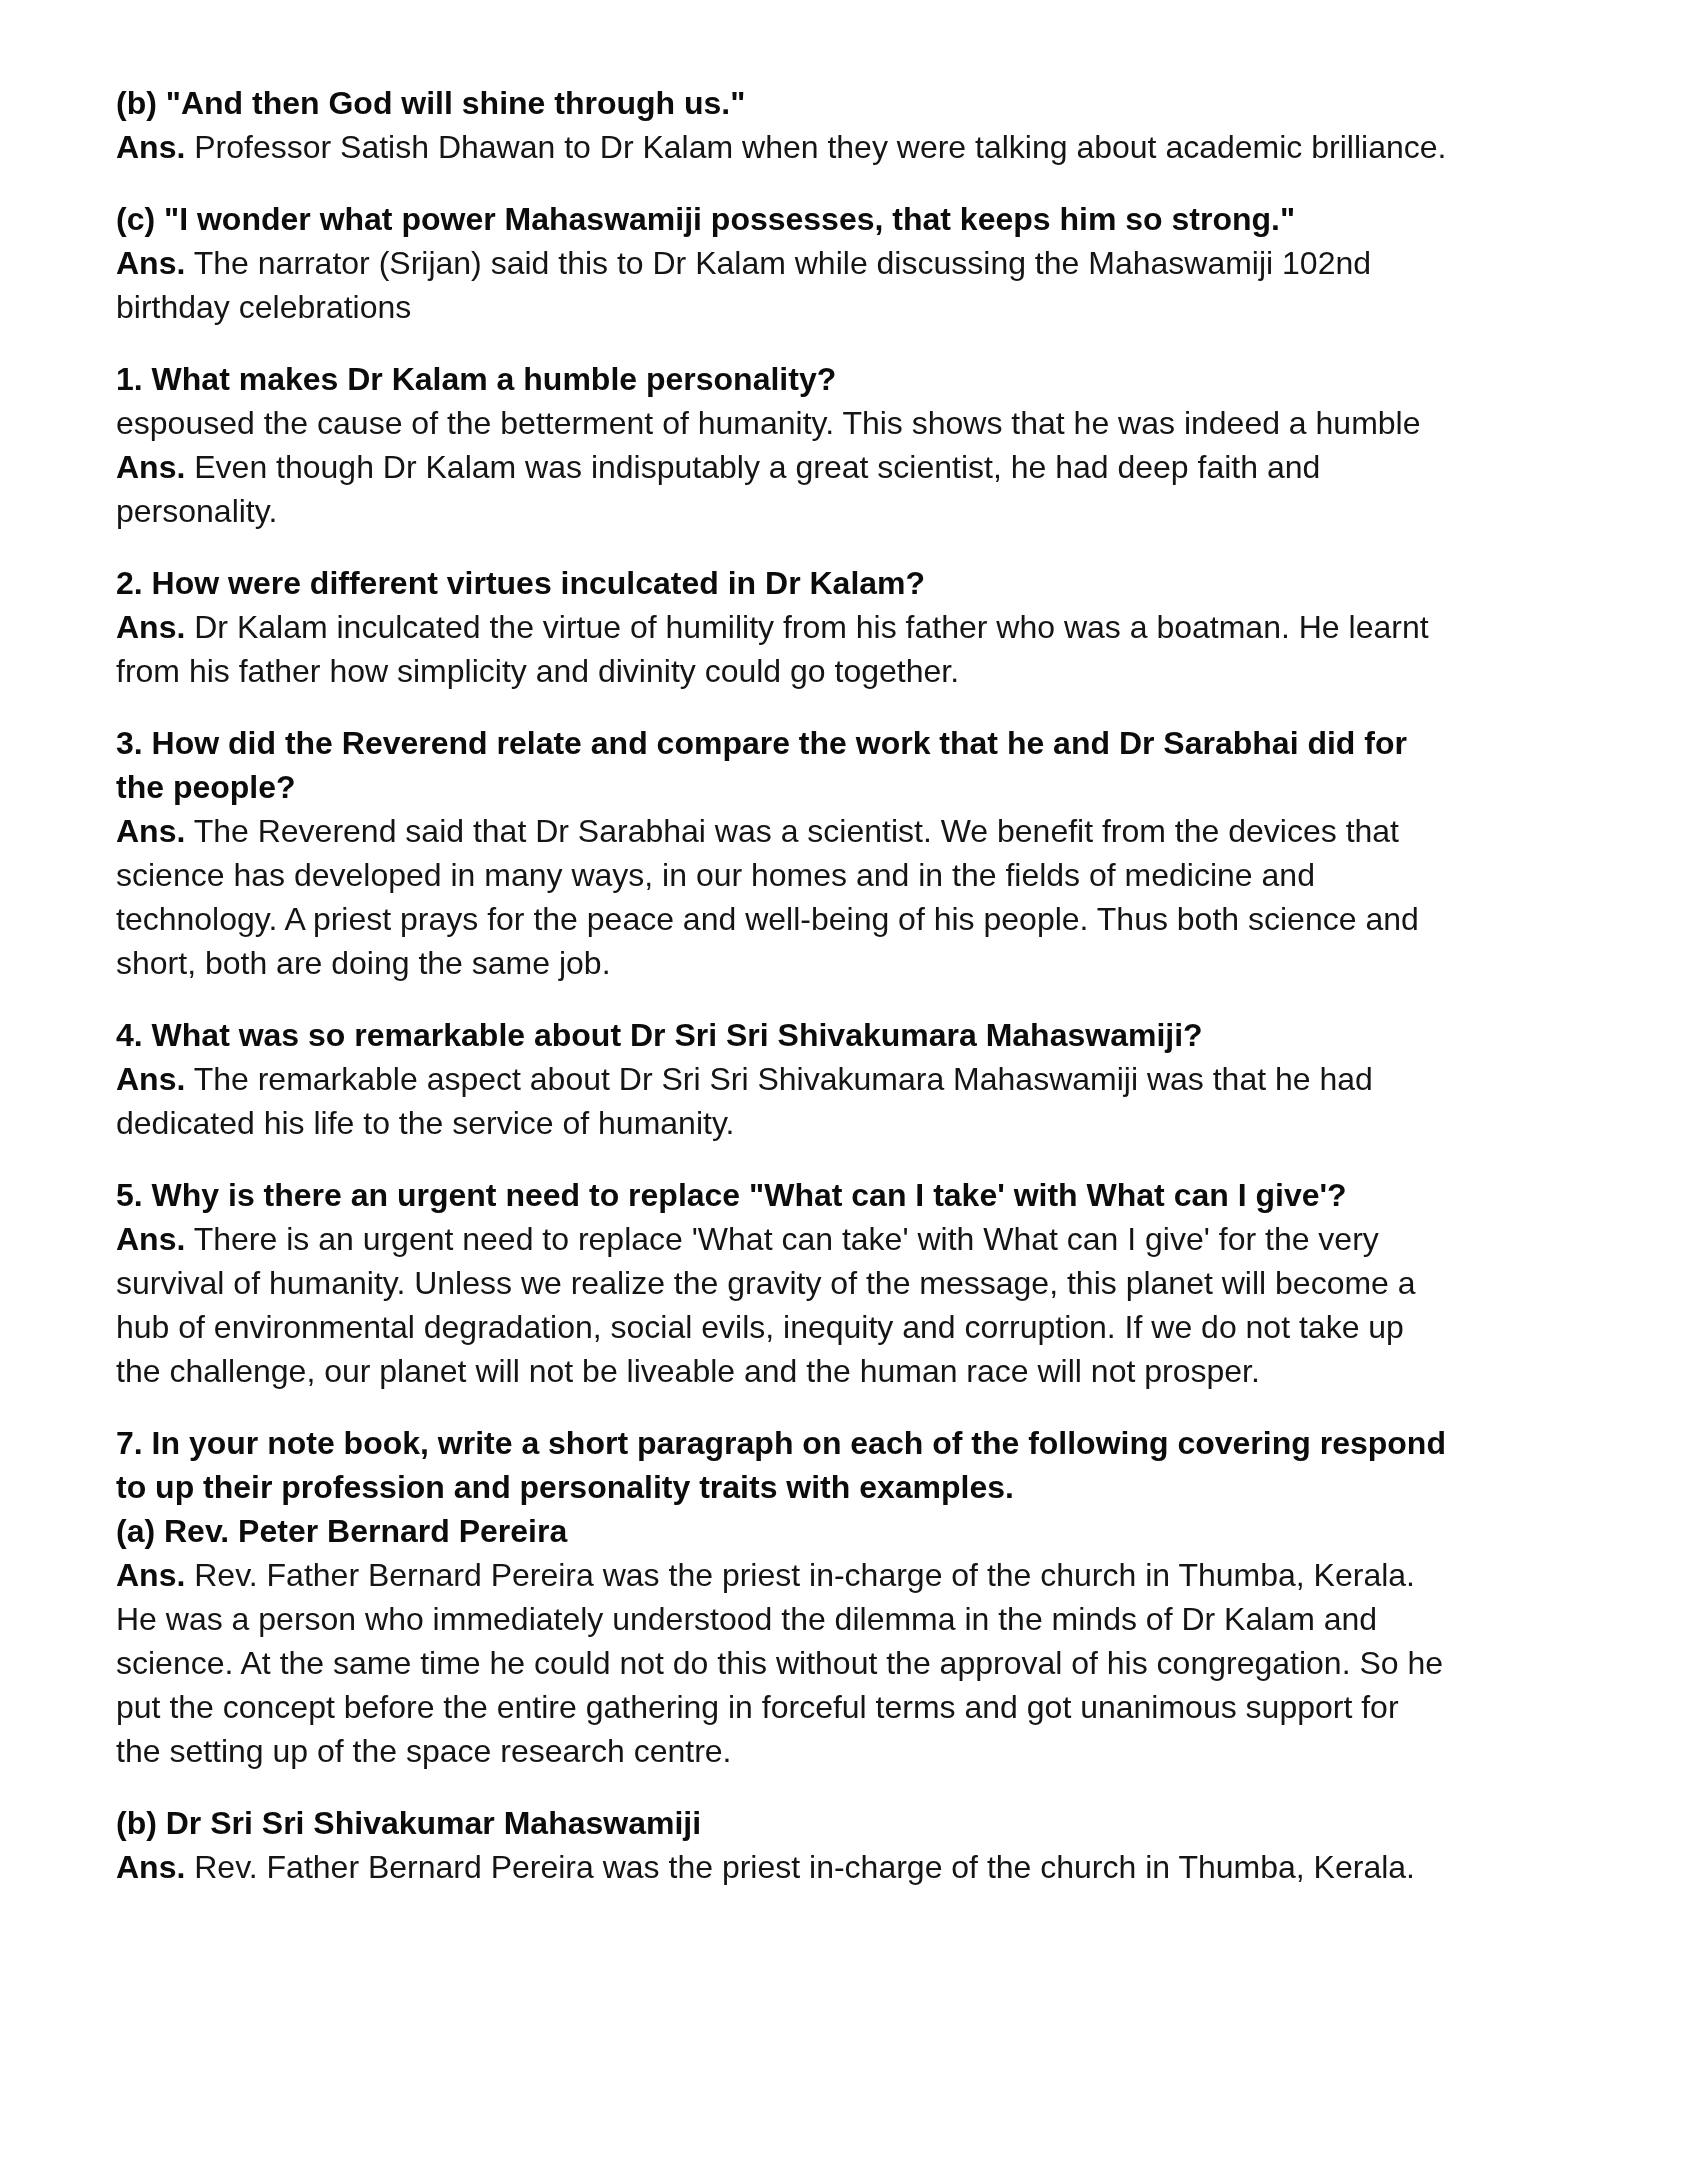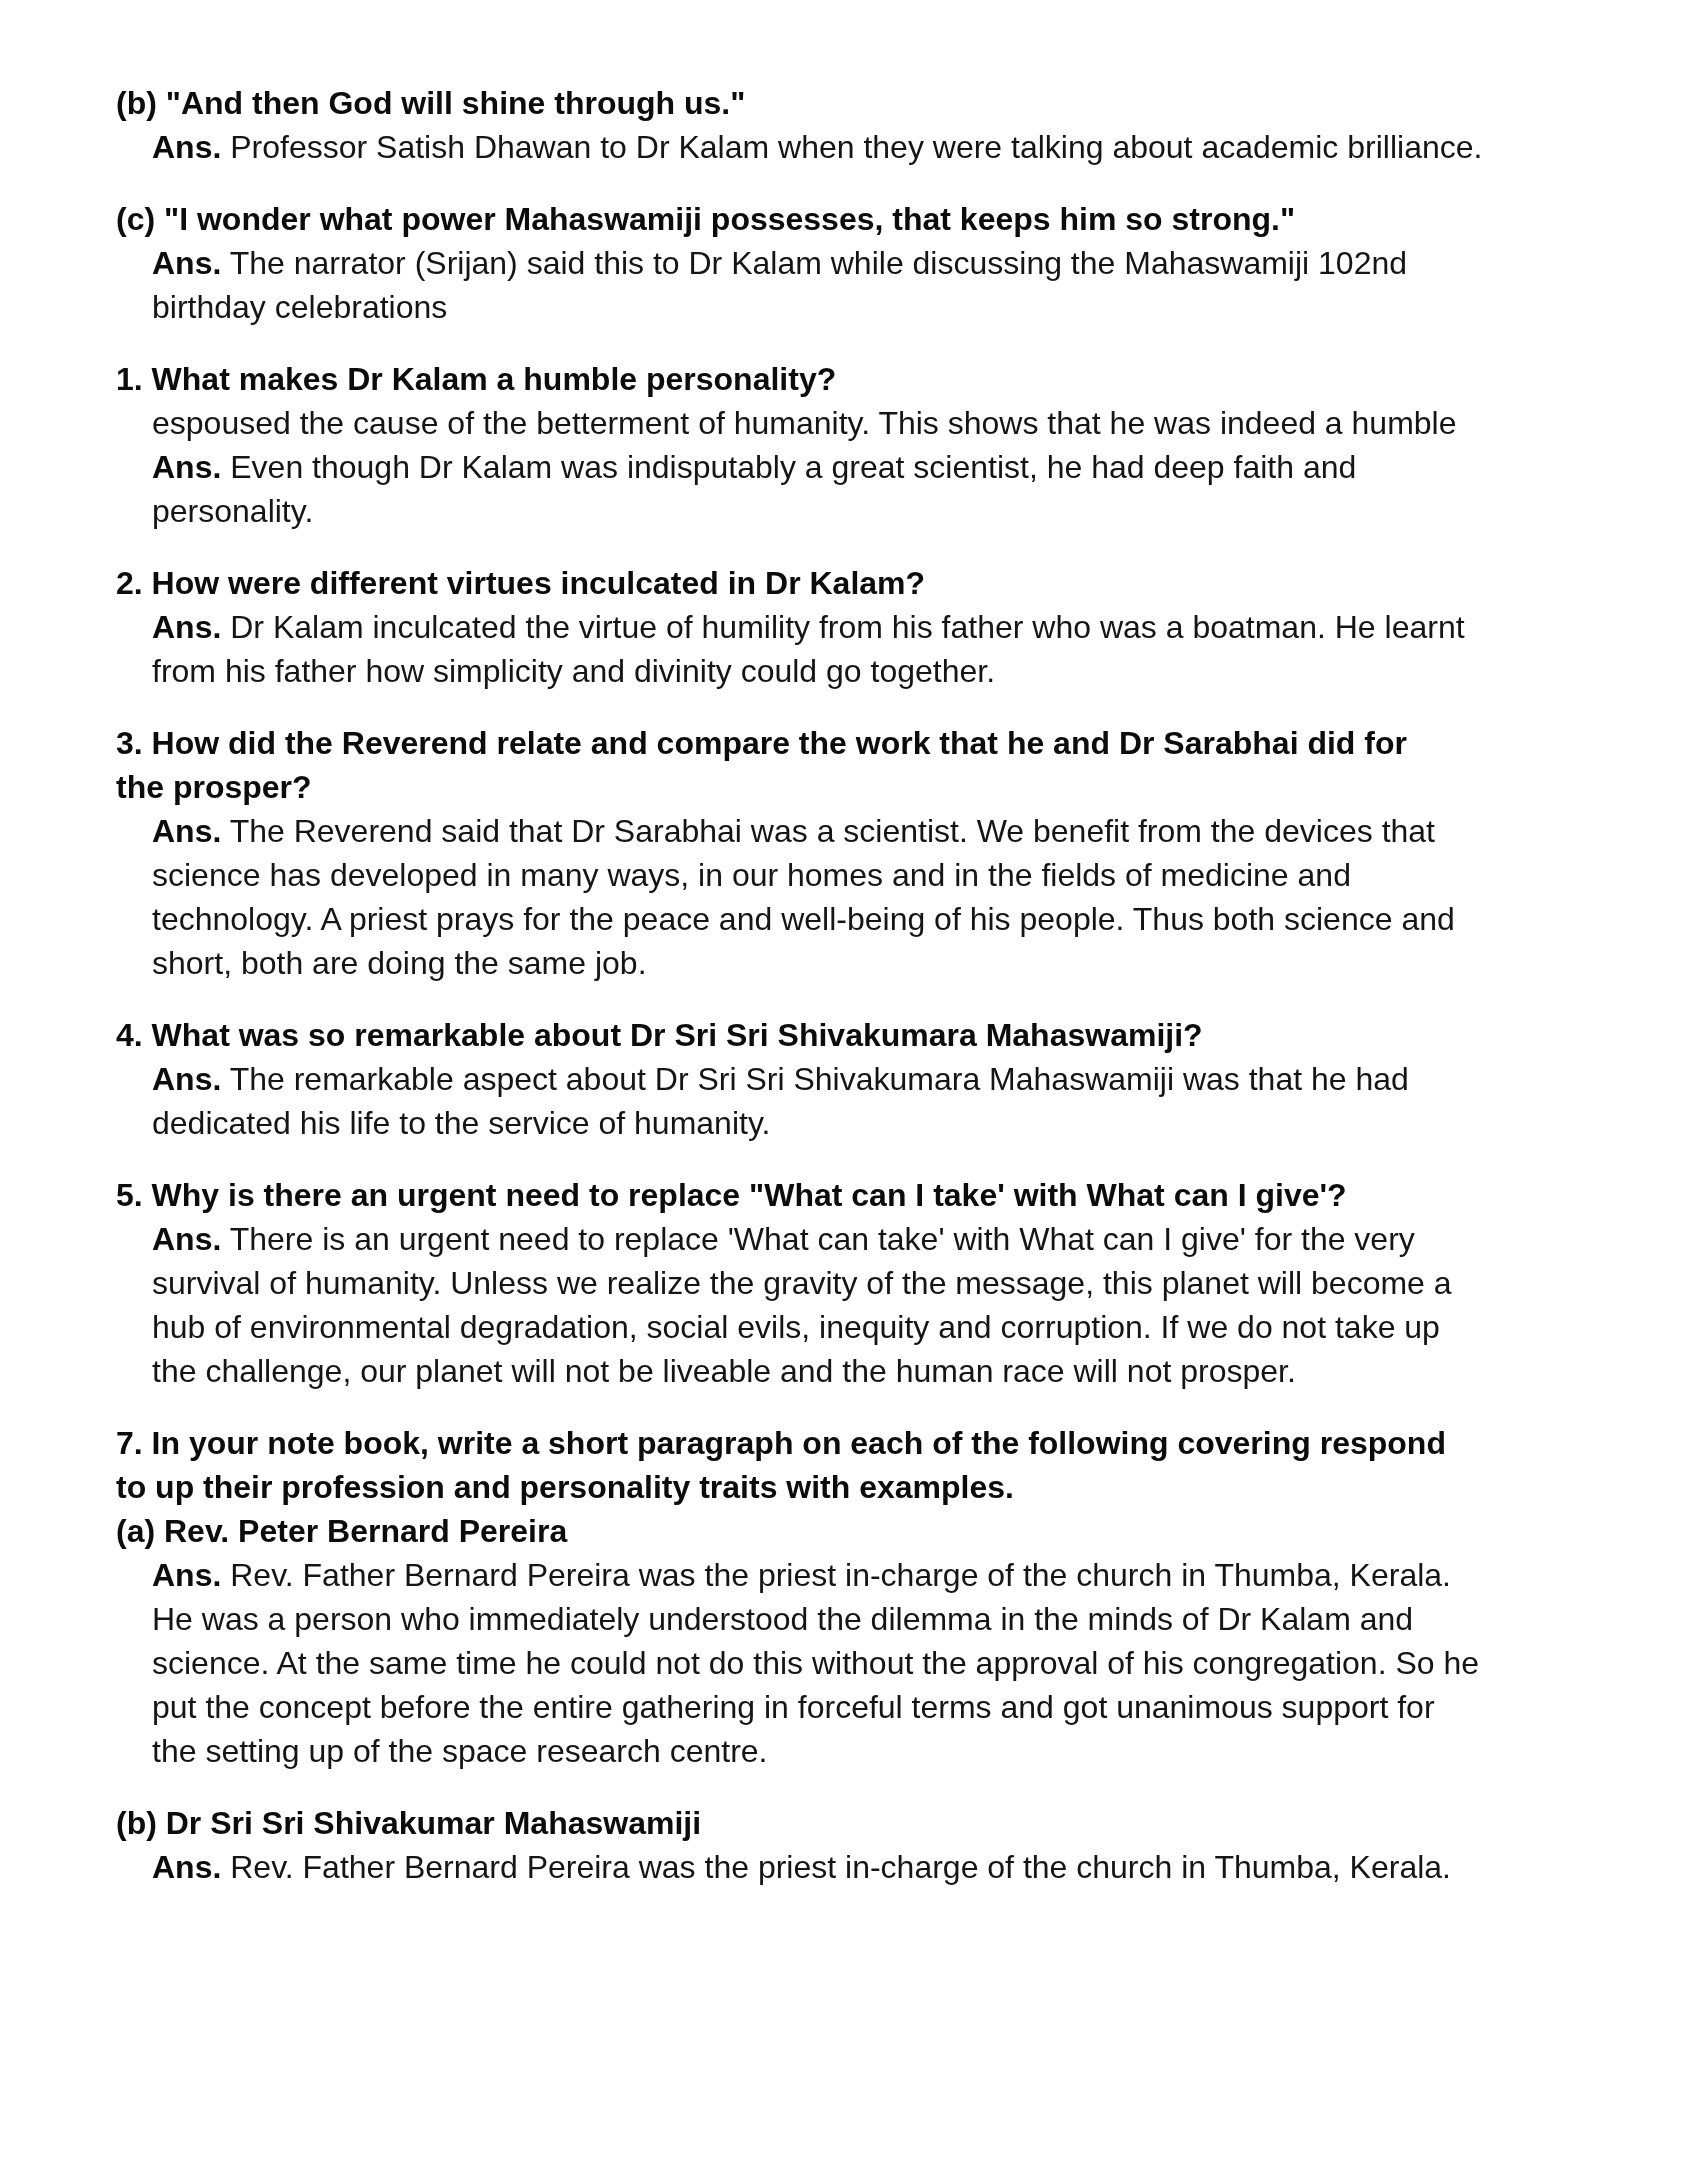--- a/index.html
+++ b/index.html
@@ -18,21 +18,21 @@
       padding: 81px 0 0 116px;
     }
     .block { margin: 0 0 28px 0; }
     .line {
       font-size: 32px;
       line-height: 44px;
       white-space: nowrap;
       display: block;
     }
     .q { font-weight: bold; color: #0c0c0c; }
-    .a { font-weight: normal; color: #151515; margin-left: 36px; }
+    .a { font-weight: normal; color: #151515; }
     .ans-label { font-weight: bold; color: #0c0c0c; }
   </style>
 </head>
 <body>
 
 <div class="page">
 
   <div class="block">
     <span class="line q">(b) "And then God will shine through us."</span>
     <span class="line a"><span class="ans-label">Ans.</span><span> Professor Satish Dhawan to Dr Kalam when they were talking about academic brilliance.</span></span>
@@ -52,21 +52,21 @@
   </div>
 
   <div class="block">
     <span class="line q">2. How were different virtues inculcated in Dr Kalam?</span>
     <span class="line a"><span class="ans-label">Ans.</span><span> Dr Kalam inculcated the virtue of humility from his father who was a boatman. He learnt</span></span>
     <span class="line a">from his father how simplicity and divinity could go together.</span>
   </div>
 
   <div class="block">
     <span class="line q">3. How did the Reverend relate and compare the work that he and Dr Sarabhai did for</span>
-    <span class="line q">the prosper?</span>
+    <span class="line q">the people?</span>
     <span class="line a"><span class="ans-label">Ans.</span><span> The Reverend said that Dr Sarabhai was a scientist. We benefit from the devices that</span></span>
     <span class="line a">science has developed in many ways, in our homes and in the fields of medicine and</span>
     <span class="line a">technology. A priest prays for the peace and well-being of his people. Thus both science and</span>
     <span class="line a">short, both are doing the same job.</span>
   </div>
 
   <div class="block">
     <span class="line q">4. What was so remarkable about Dr Sri Sri Shivakumara Mahaswamiji?</span>
     <span class="line a"><span class="ans-label">Ans.</span><span> The remarkable aspect about Dr Sri Sri Shivakumara Mahaswamiji was that he had</span></span>
     <span class="line a">dedicated his life to the service of humanity.</span>

